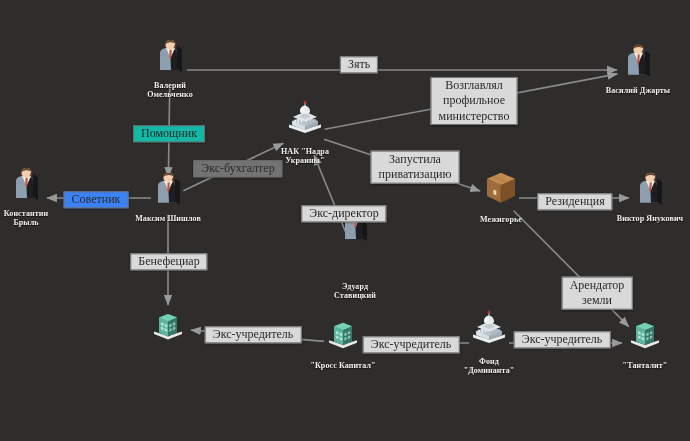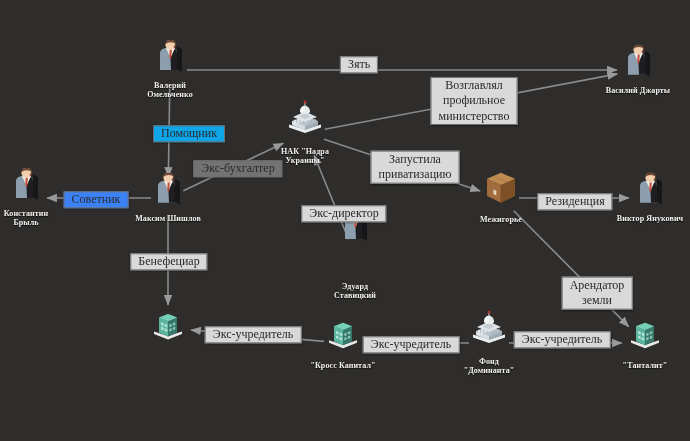--- a/index.html
+++ b/index.html
@@ -299,21 +299,21 @@
       <path d="M21.9 16.1 L24.2 15.2 L24.2 17.9 L21.9 18.8 Z"></path>
       <path d="M18.3 22 L20.6 21.1 L20.6 23.8 L18.3 24.7 Z"></path>
       <path d="M21.9 20.5 L24.2 19.6 L24.2 22.3 L21.9 23.2 Z"></path>
     </g>
   </svg></span>
         <span class="caption" style="color: rgb(242, 240, 238);">"Танталит"</span>
       </div>
     </div>
   <div id="label-layer">
       <div class="edge-label" style="left: 359px; top: 65px; background: rgb(217, 217, 217); border-color: rgb(110, 110, 110);">Зять</div>
-      <div class="edge-label" style="left: 169px; top: 134px; background: #0ea5e9; border-color: rgb(110, 110, 110); margin-left: 20px;">Помощник</div>
+      <div class="edge-label" style="left: 169px; top: 134px; background: #14b8a6; border-color: rgb(110, 110, 110);">Помощник</div>
       <div class="edge-label" style="left: 474px; top: 101px; background: rgb(217, 217, 217); border-color: rgb(110, 110, 110); text-align: center;">Возглавлял
 профильное
 министерство</div>
       <div class="edge-label" style="left: 238px; top: 169px; background: #737373; border-color: rgb(110, 110, 110);">Экс-бухгалтер</div>
       <div class="edge-label" style="left: 415px; top: 167px; background: rgb(217, 217, 217); border-color: rgb(110, 110, 110);">Запустила
 приватизацию</div>
       <div class="edge-label" style="left: 96px; top: 200px; background: #3b82f6; border-color: rgb(110, 110, 110);">Советник</div>
       <div class="edge-label" style="left: 344px; top: 214px; background: rgb(217, 217, 217); border-color: rgb(110, 110, 110);">Экс-директор</div>
       <div class="edge-label" style="left: 575px; top: 202px; background: rgb(217, 217, 217); border-color: rgb(110, 110, 110);">Резиденция</div>
       <div class="edge-label" style="left: 169px; top: 262px; background: rgb(217, 217, 217); border-color: rgb(110, 110, 110);">Бенефециар</div>

